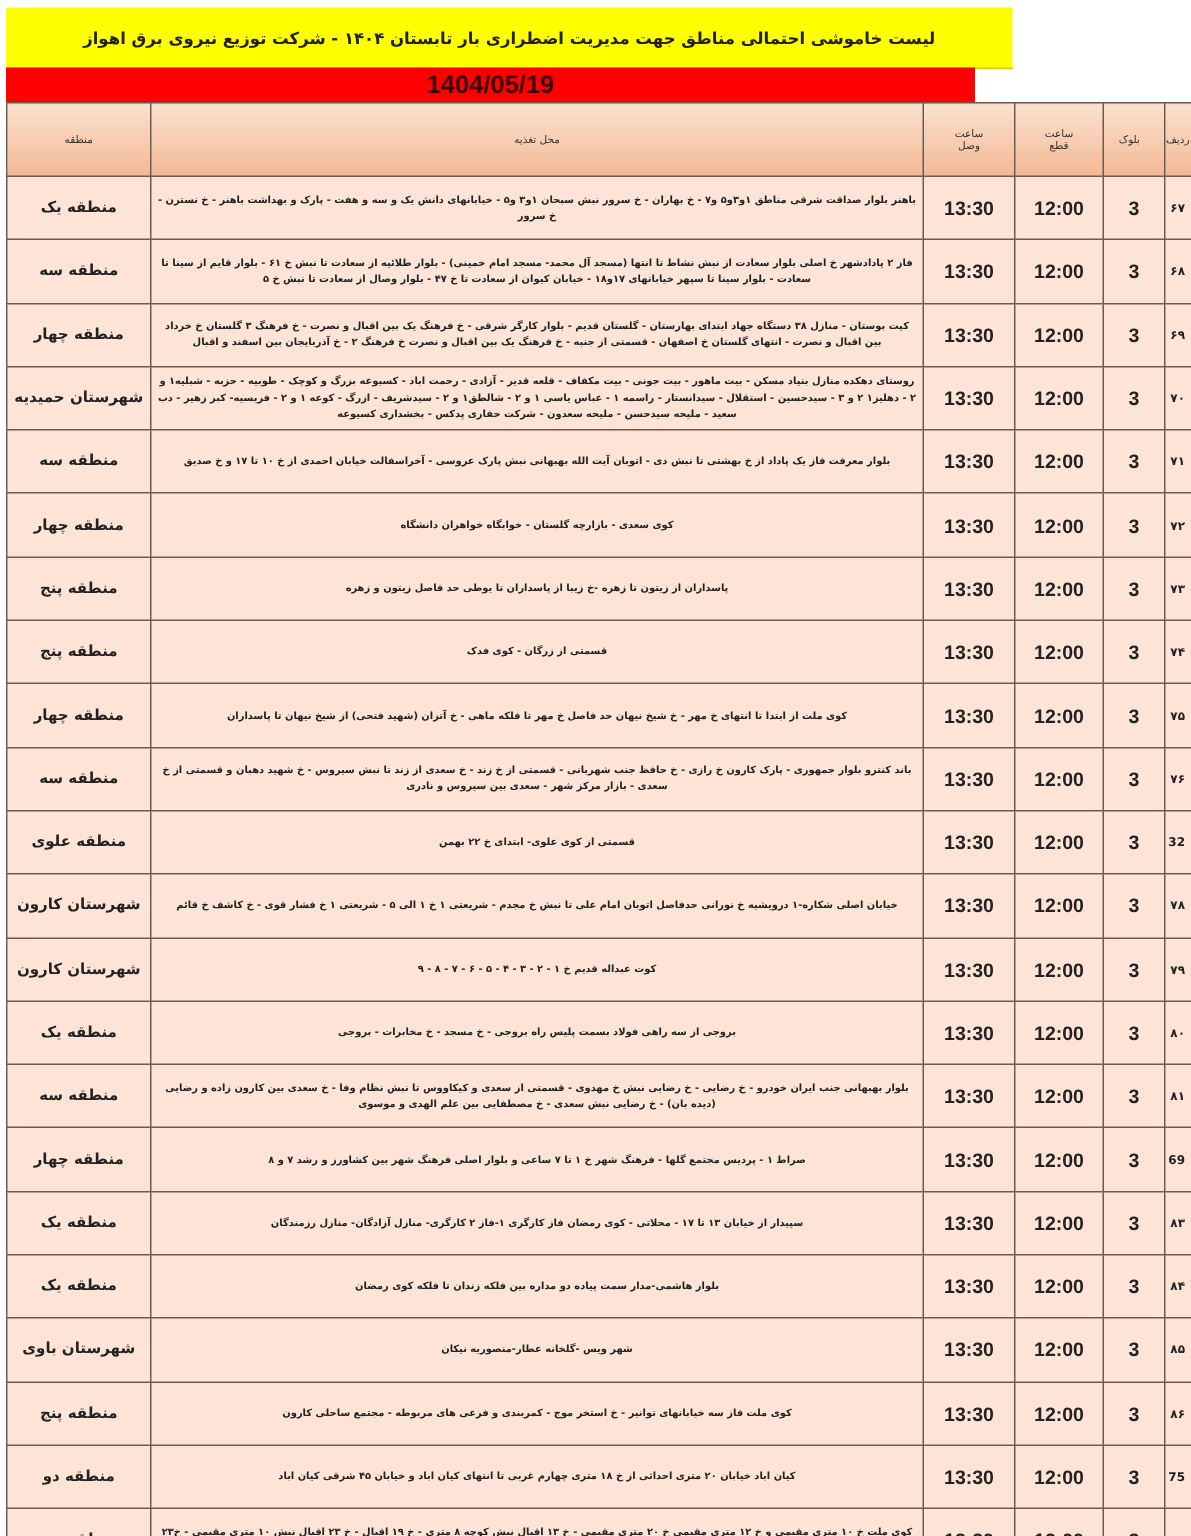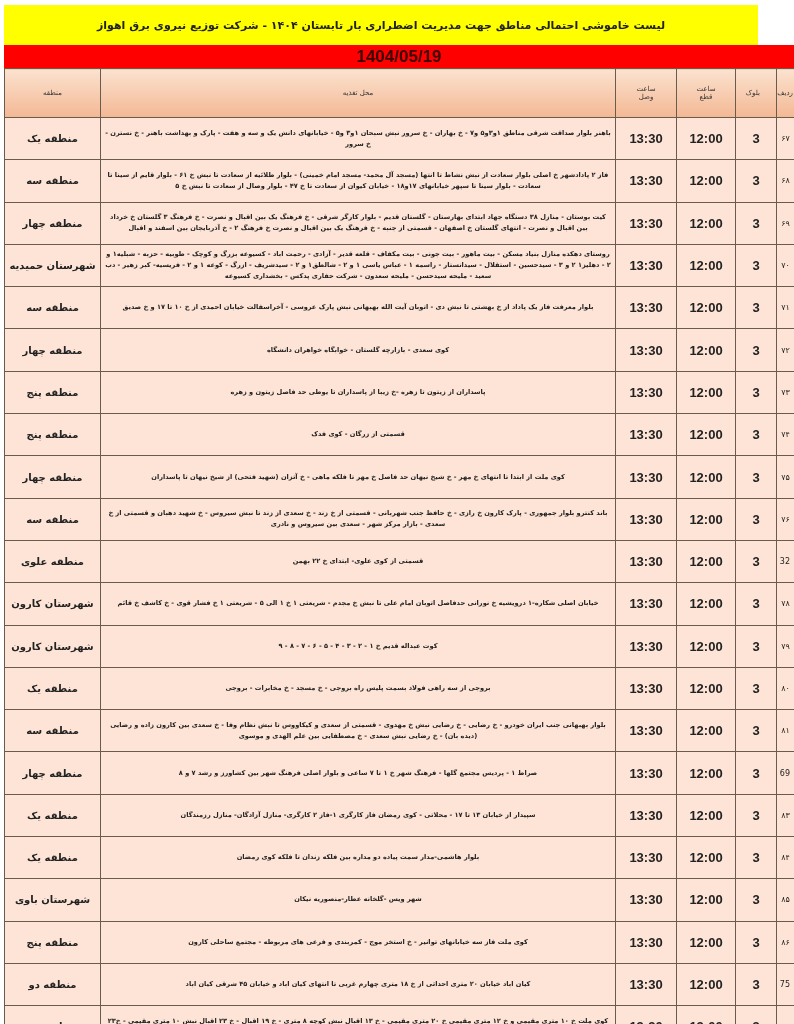--- a/index.html
+++ b/index.html
@@ -1,27 +1,27 @@
 <!DOCTYPE html>
 <html><head>
 <meta charset="utf-8">
 <style>
   html,body{margin:0;padding:0;background:#ffffff;}
   body{width:794px;height:1024px;overflow:hidden;position:relative;font-family:"DejaVu Sans",sans-serif;}
-  .banner{position:absolute;left:4px;top:5px;width:754px;height:40px;background:#ffff00;
+  .banner{position:absolute;left:4px;top:5px;width:671px;height:40px;background:#ffff00;
     display:flex;align-items:center;justify-content:center;direction:rtl;
     font-size:11px;font-weight:bold;color:#222;border-bottom:1px solid #d8c800;}
-  .dateband{position:absolute;left:4px;top:45px;width:790px;height:23px;background:#ff0000;
+  .dateband{position:absolute;left:4px;top:45px;width:646px;height:23px;background:#ff0000;
     display:flex;align-items:center;justify-content:center;font-family:"Liberation Sans",sans-serif;
     font-weight:bold;font-size:17px;color:#3a0000;}
   table.grid{position:absolute;left:4px;top:68px;width:790px;border-collapse:collapse;table-layout:fixed;direction:rtl;}
   table.grid th{height:16px;background:linear-gradient(#fbe2cf,#f3b894);border:1px solid #6b5a4e;
     font-size:7px;font-weight:normal;color:#333;padding:16px;}
   table.grid td{height:41.3px;background:#fde4d6;border:1px solid #6b5a4e;text-align:center;vertical-align:middle;padding:0 4px;color:#222;}
-  td.c-num{font-size:8px;color:#444;}
+  td.c-num{font-size:8px;color:#444;font-weight:bold;}
   td.c-block,td.c-cut,td.c-conn{font-family:"Liberation Sans",sans-serif;font-weight:bold;font-size:13px;color:#333;}
   td.c-desc{font-size:6.6px;font-weight:bold;line-height:11px;}
   td.c-region{font-size:10px;font-weight:bold;color:#333;}
 </style>
 </head>
 <body>
 
 <div class="banner">لیست خاموشی احتمالی مناطق جهت مدیریت اضطراری بار تابستان ۱۴۰۴ - شرکت توزیع نیروی برق اهواز</div>
 <div class="dateband">1404/05/19</div>
 

